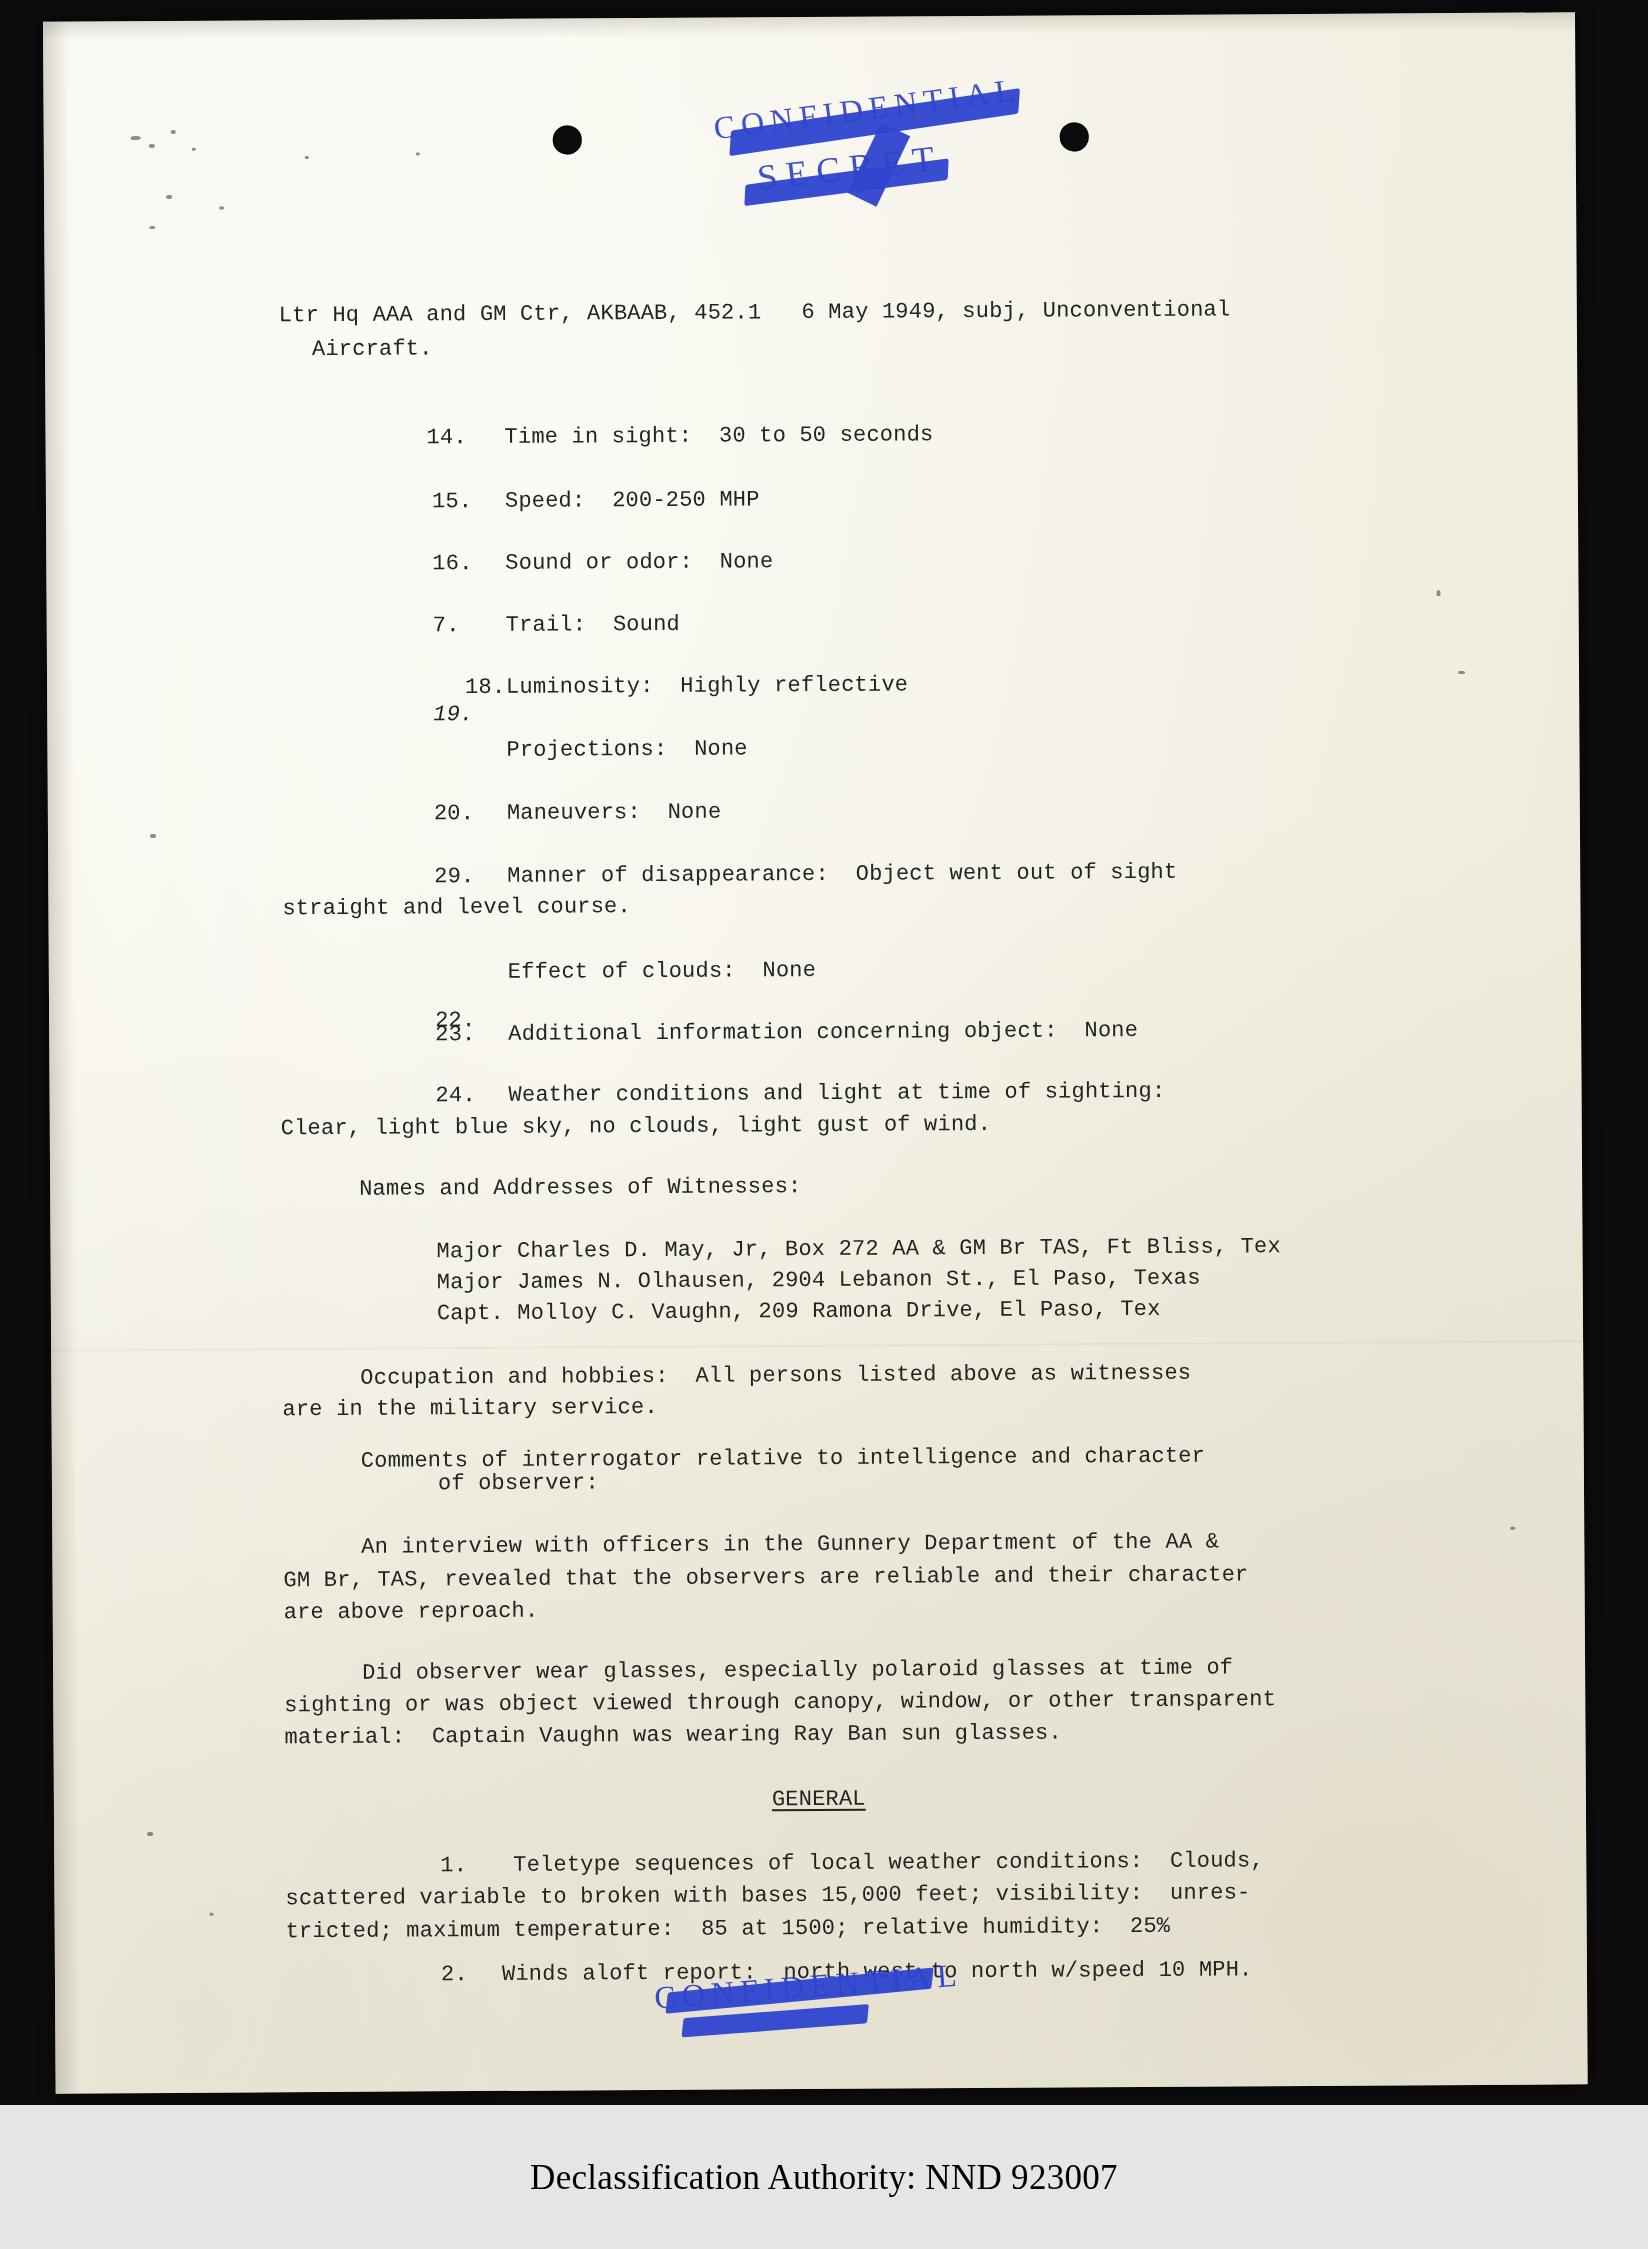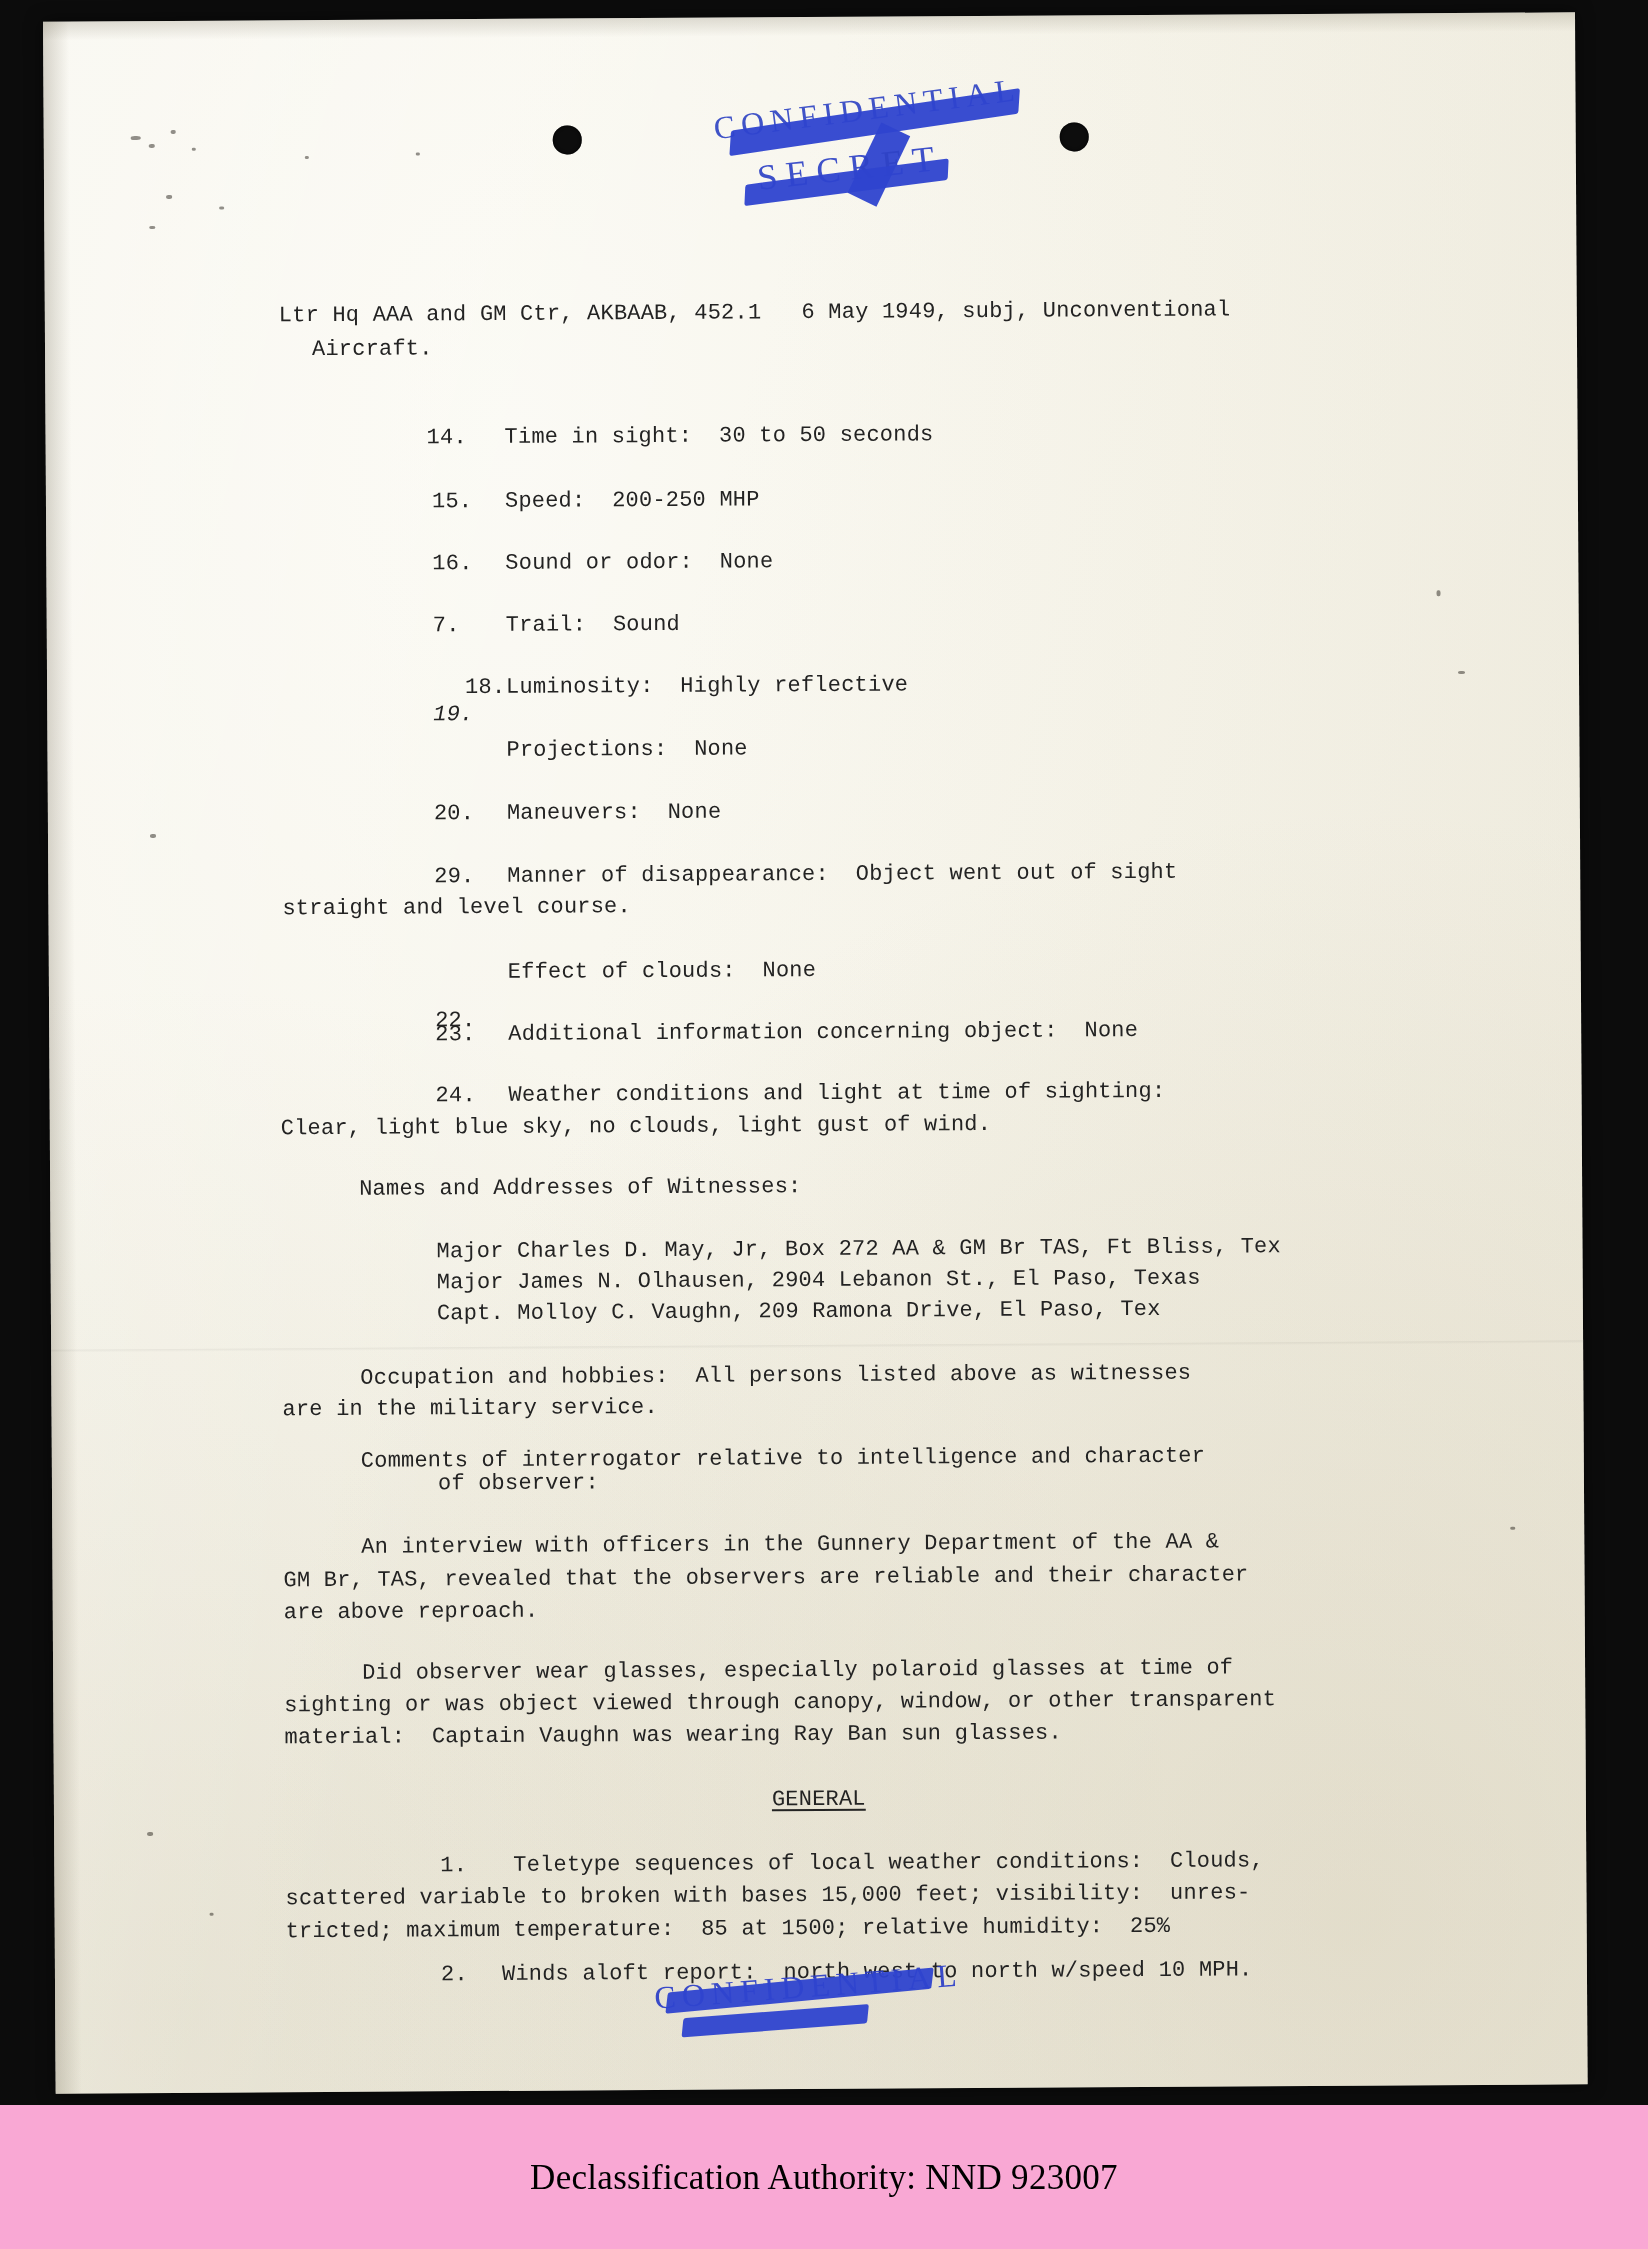--- a/index.html
+++ b/index.html
@@ -22,21 +22,21 @@
     background: #0c0c0c;
   }
 
   
   #footer-strip {
     position: absolute;
     left: 0;
     right: 0;
     bottom: 0;
     height: 145px;
-    background: #f9a8d4;
+    background: #e5e5e5;
     display: flex;
     align-items: center;
     justify-content: center;
   }
   #declass-text {
     font-family: "Liberation Serif", serif;
     font-size: 35px;
     color: #000;
     letter-spacing: 0.3px;
     white-space: nowrap;

